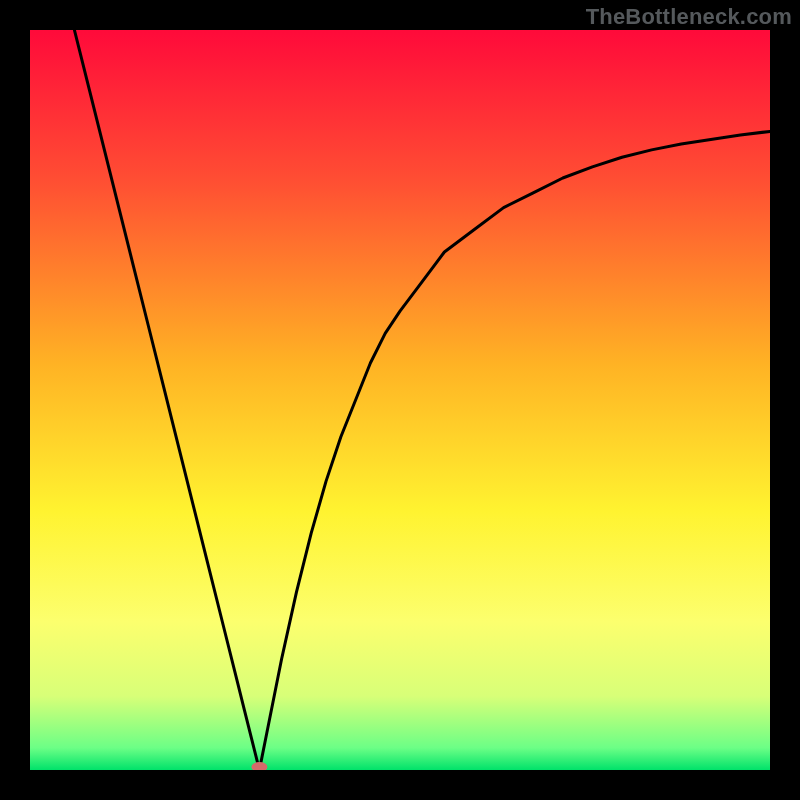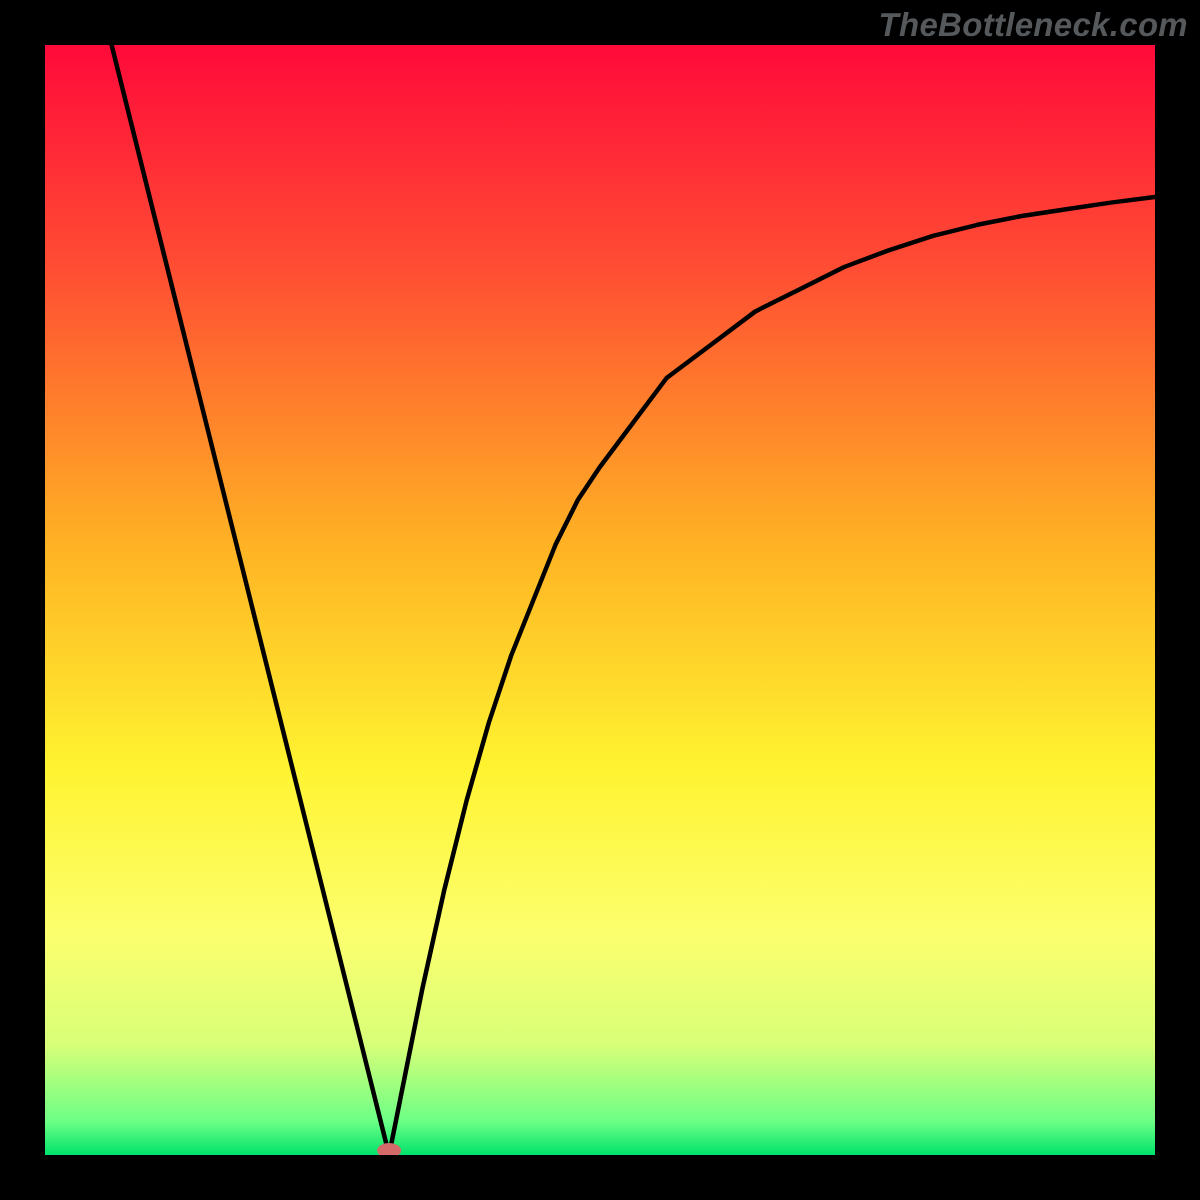--- a/index.html
+++ b/index.html
@@ -9,21 +9,20 @@
     height: 800px;
     overflow: hidden;
     background: #000;
     font-family: Arial, Helvetica, sans-serif;
   }
   .outer {
     position: relative;
     width: 800px;
     height: 800px;
     background: #000;
-    font-style: italic;
   }
   .watermark {
     position: absolute;
     top: 4px;
     right: 8px;
     font-size: 22px;
     font-weight: 600;
     color: #55595c;
     letter-spacing: 0.2px;
     user-select: none;

